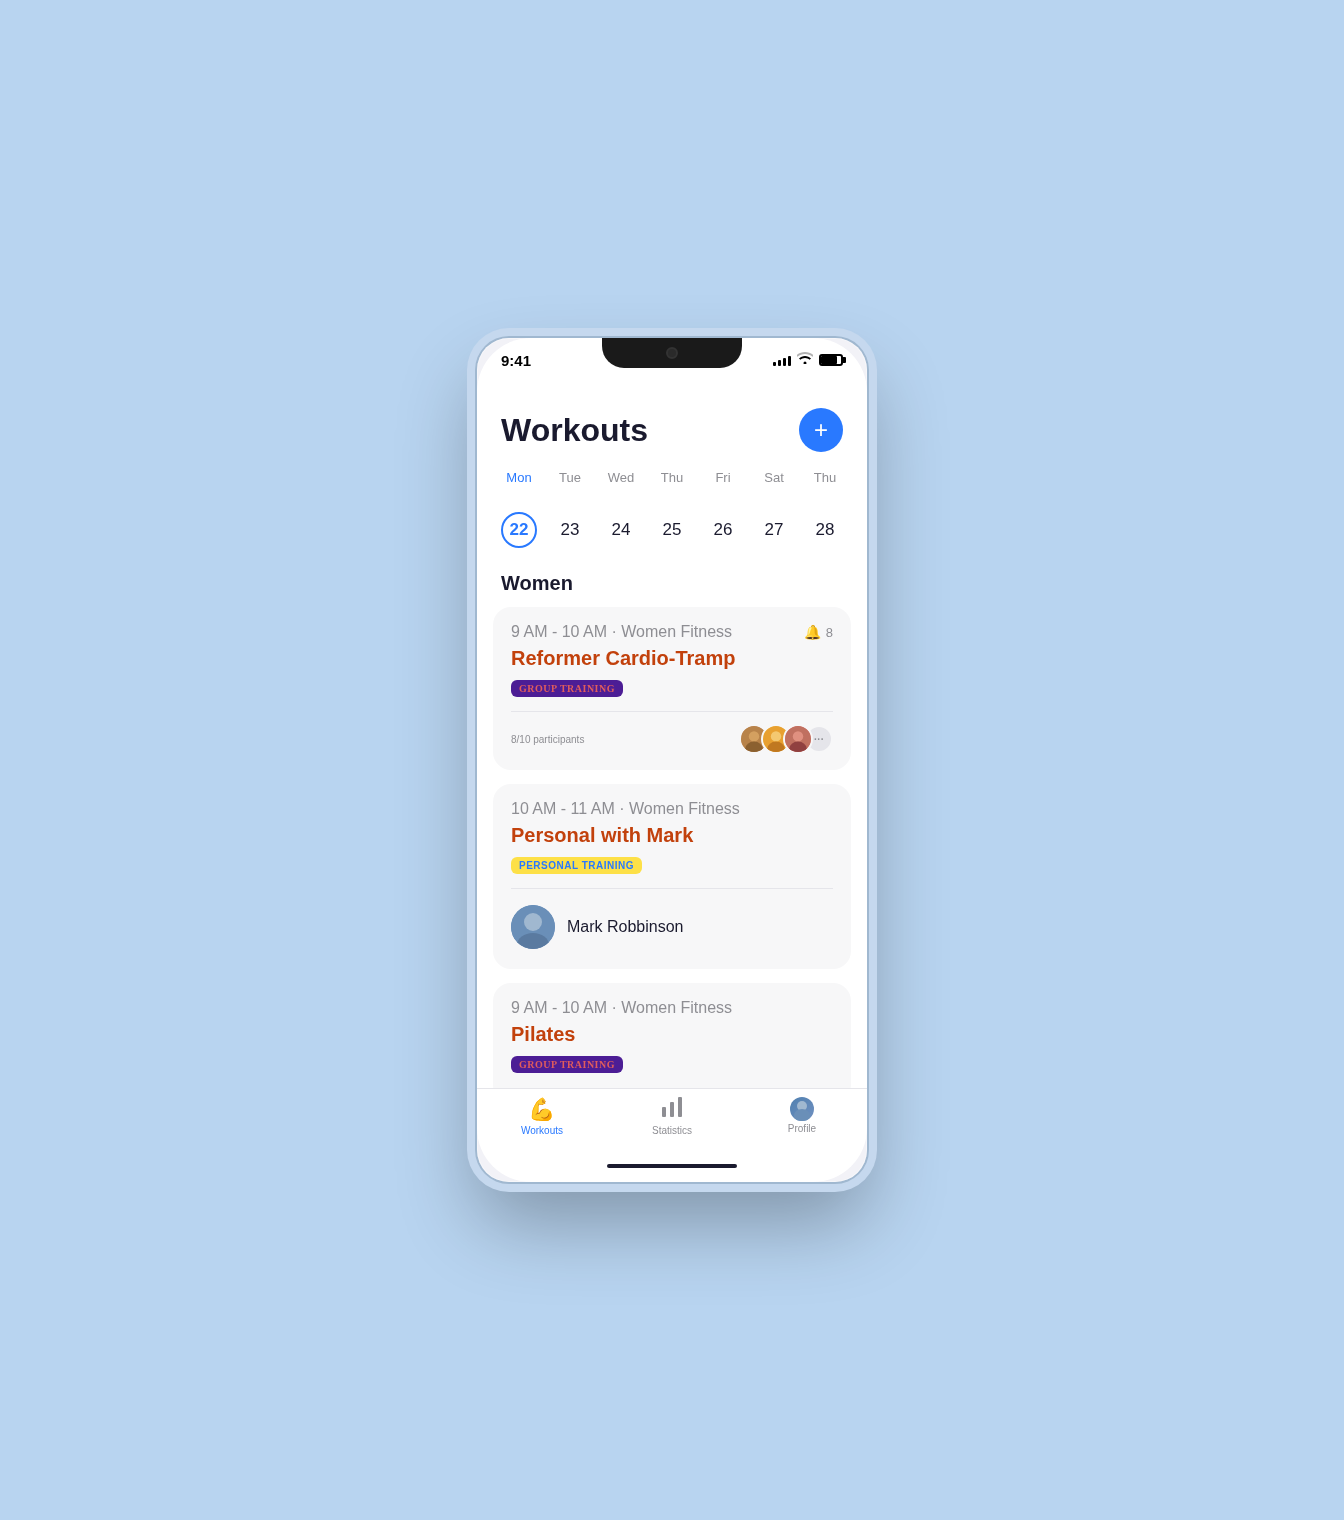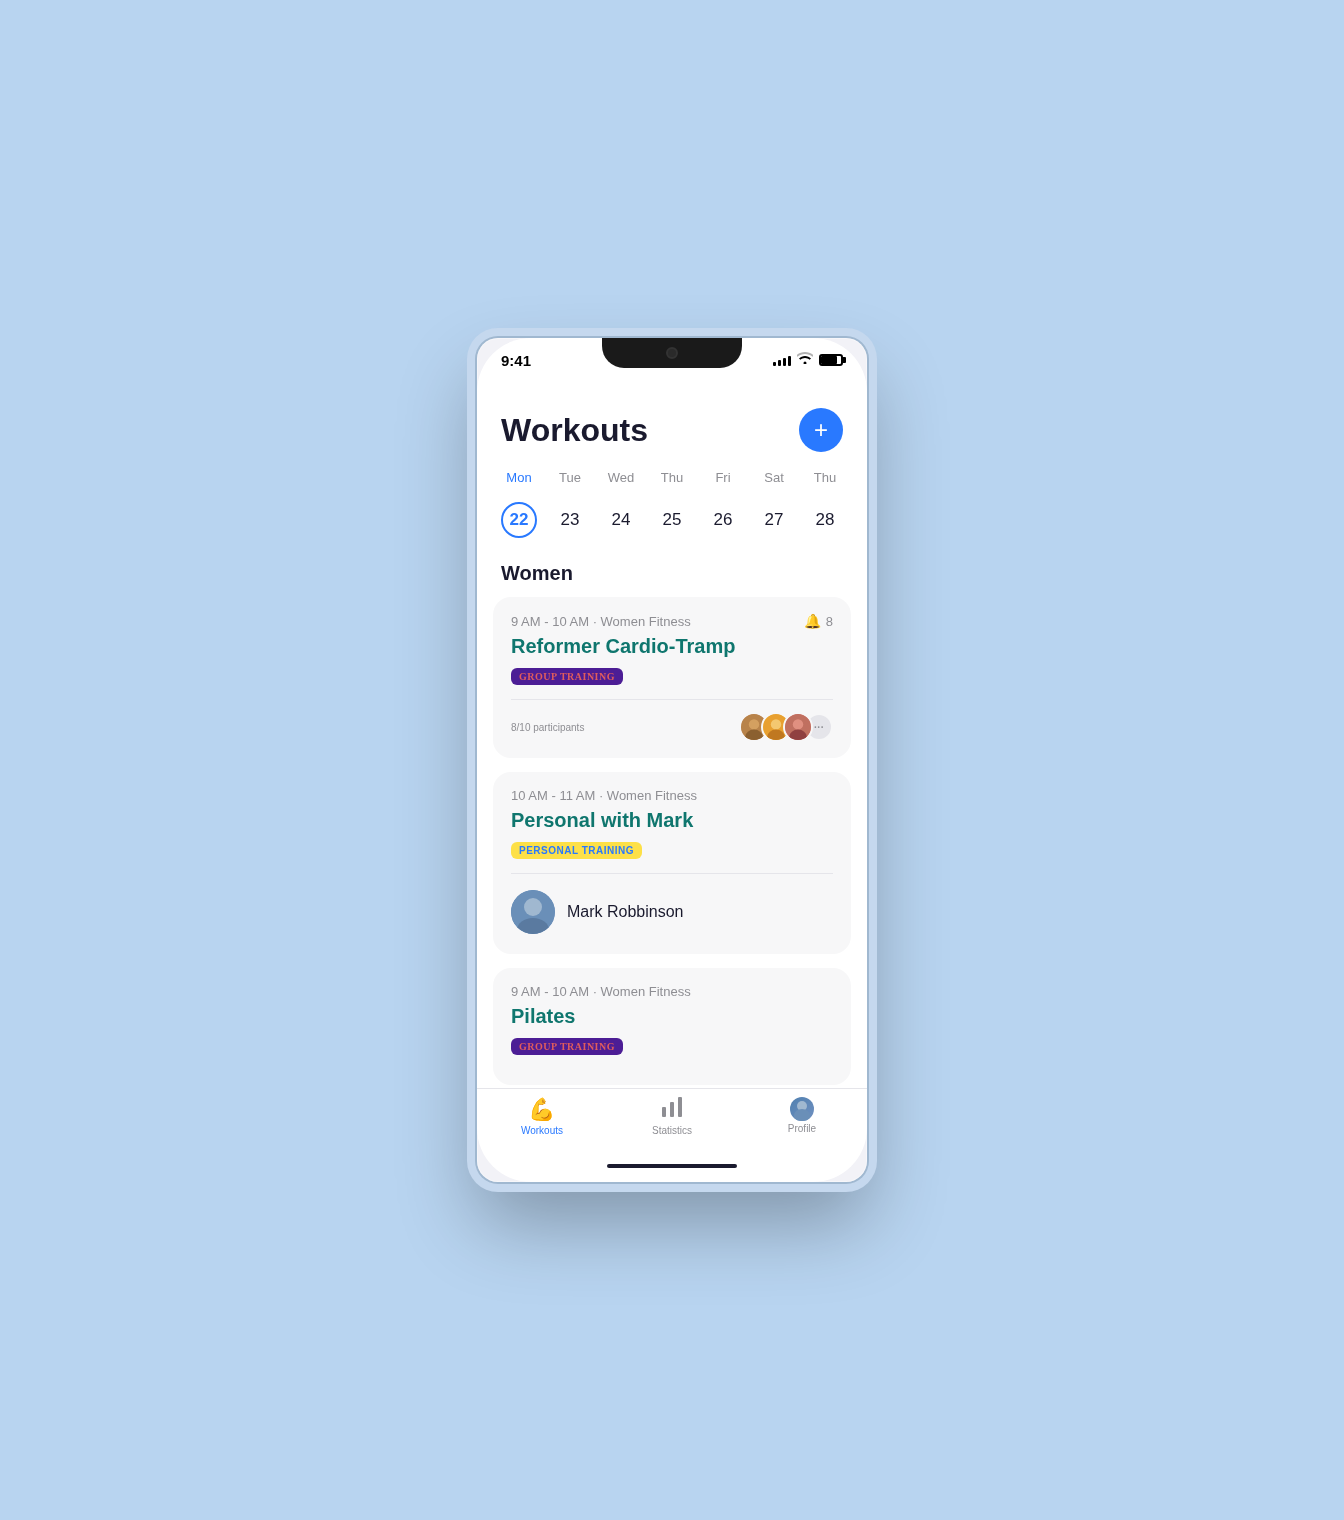--- a/index.html
+++ b/index.html
@@ -10,21 +10,21 @@
       justify-content: center;
       align-items: center;
       min-height: 100vh;
       font-family: -apple-system, BlinkMacSystemFont, 'SF Pro Display', 'Helvetica Neue', sans-serif;
     }
 
     .phone-frame {
       width: 390px;
       height: 844px;
       background: #f2f2f7;
-      border-radius: 21px;
+      border-radius: 32px;
       position: relative;
       box-shadow:
         0 0 0 2px #a0b8d0,
         0 0 0 10px #c5d8ee,
         0 40px 80px rgba(0,0,0,0.3),
         inset 0 0 0 1px rgba(255,255,255,0.4);
       overflow: hidden;
     }
 
     
@@ -200,21 +200,21 @@
       padding: 8px 24px 16px;
       display: flex;
       justify-content: space-between;
       background: #fff;
     }
 
     .calendar-day {
       display: flex;
       flex-direction: column;
       align-items: center;
-      gap: 6px;
+      gap: 16px;
       cursor: pointer;
     }
 
     .day-name {
       font-size: 13px;
       font-weight: 500;
       color: #8e8e93;
     }
 
     .day-name.active {
@@ -258,41 +258,41 @@
     }
 
     .card-meta {
       display: flex;
       justify-content: space-between;
       align-items: center;
       margin-bottom: 6px;
     }
 
     .card-time {
-      font-size: 13px;
+      font-size: 16px;
       color: #8e8e93;
       font-weight: 400;
     }
 
     .card-notification {
       display: flex;
       align-items: center;
       gap: 4px;
       font-size: 13px;
       color: #8e8e93;
     }
 
     .bell-icon {
       font-size: 14px;
     }
 
     .card-title {
       font-size: 20px;
       font-weight: 700;
-      color: #0f766e;
+      color: #c2410c;
       margin-bottom: 8px;
     }
 
     .badge {
       display: inline-block;
       padding: 3px 8px;
       border-radius: 6px;
       font-size: 10px;
       font-weight: 700;
       letter-spacing: 0.5px;

